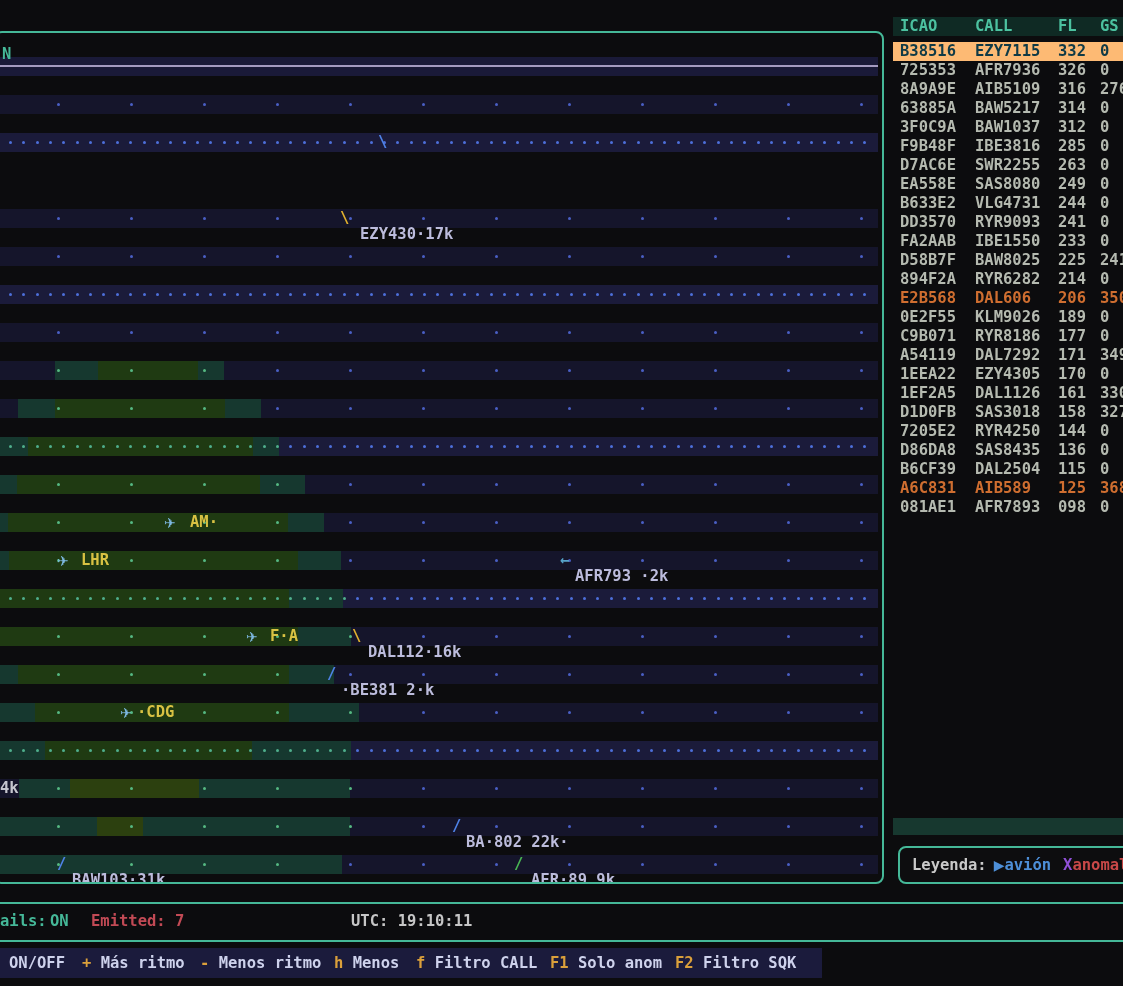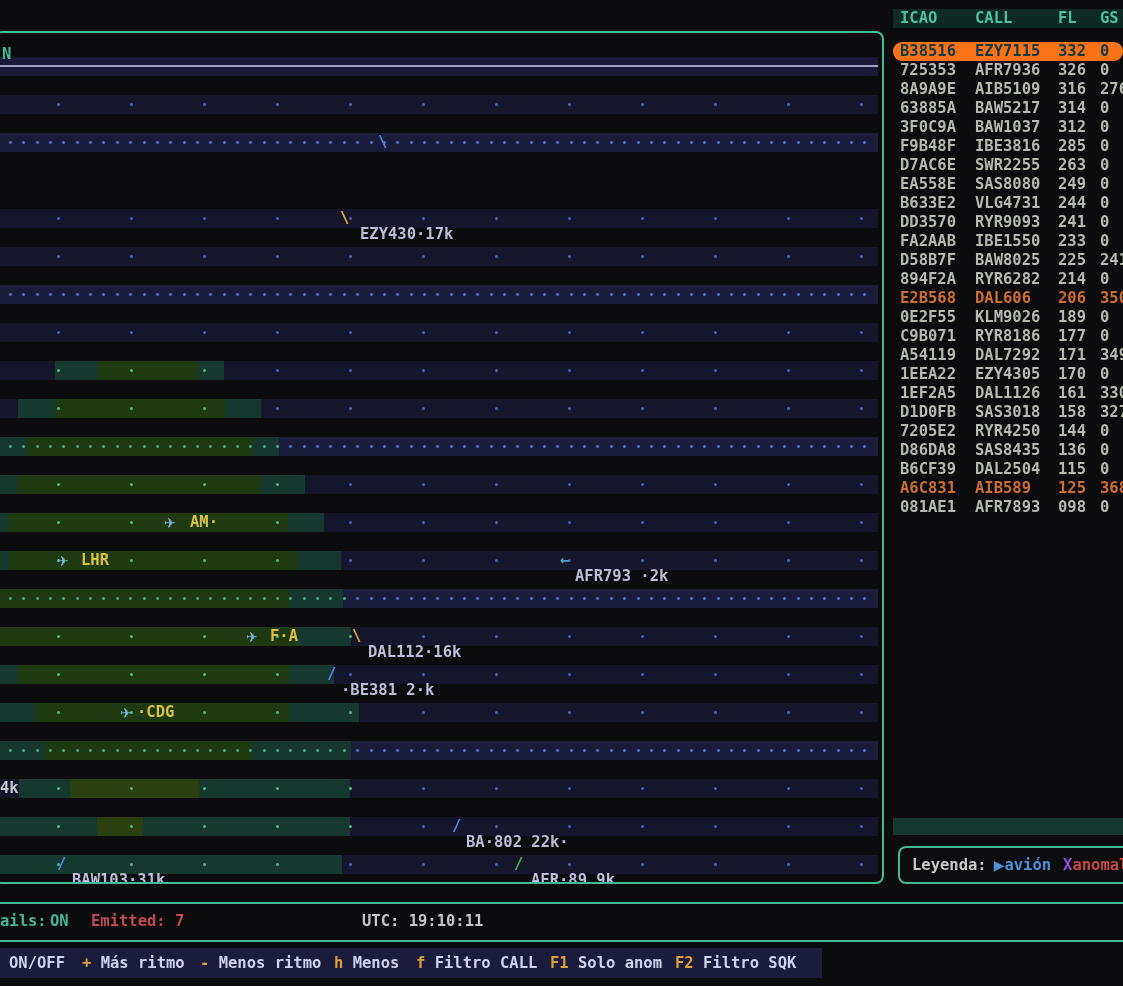--- a/index.html
+++ b/index.html
@@ -30,43 +30,43 @@
   .mark.blue{color:#4f83e8;}
   .mark.green{color:#49b654;}
   .mark.arrow{color:#58a5cb;}
   .plane{position:absolute;top:1px;line-height:18px;font-family:"DejaVu Sans",sans-serif;
          font-size:14px;color:#7db8e0;}
   #map-border{left:-6px;top:31px;width:890px;height:853px;border:2px solid #45b898;border-radius:8px;pointer-events:none;}
   #map-title{position:absolute;left:62px;top:-11px;background:#0c0c0e;color:#45b898;
              padding:0 14px;line-height:20px;white-space:pre;}
   #compass-n{position:absolute;left:6px;top:12px;color:#45b898;line-height:18px;}
   
-  #tbl-head{left:893px;top:9px;width:230px;height:19px;background:#0f2a24;}
+  #tbl-head{left:893px;top:17px;width:230px;height:19px;background:#0f2a24;}
   #tbl-head span{position:absolute;top:0;line-height:19px;color:#4cc2a0;white-space:pre;}
   #table-rows{left:893px;top:42px;width:230px;}
   .t-row{position:relative;height:19px;}
   .t-row span{position:absolute;top:0;line-height:19px;color:#b5bab0;white-space:pre;}
-  .t-row.selected{background:#f97316;border-radius:9px;}
+  .t-row.selected{background:#fdba74;}
   .t-row.selected span{color:#0f3a46;}
   .t-row.anomaly span{color:#cf6e30;}
   .c0{left:7px;} .c1{left:82px;} .c2{left:165px;} .c3{left:207px;}
   
   #tbl-footer{left:893px;top:818px;width:230px;height:17px;background:#17382f;}
   #legend{left:898px;top:846px;width:300px;height:38px;border:2px solid #45b898;border-radius:8px;
           background:#0d0d0f;display:flex;align-items:center;padding-left:12px;white-space:pre;}
   #legend .lg-title{color:#c9c9c9;}
   #legend .lg-plane-sym{color:#4d8fd8;margin-left:7px;font-family:"DejaVu Sans",sans-serif;font-size:14px;}
   #legend .lg-plane{color:#4d8fd8;}
   #legend .lg-x{color:#9050d8;margin-left:12px;}
   #legend .lg-anom{color:#c84848;}
   
   .teal-line{left:0;width:1123px;height:2px;background:#45b898;}
   #status-bar{left:0;top:905px;width:1123px;height:34px;}
   #status-bar span{position:absolute;top:0;line-height:32px;white-space:pre;}
-  .st-teal{color:#45b898;} .st-red{color:#c24a55;} .st-gray{color:#c6c6c6;margin-left:11px;}
+  .st-teal{color:#45b898;} .st-red{color:#c24a55;} .st-gray{color:#c6c6c6;}
   #keybar{left:0;top:948px;width:822px;height:30px;background:#1b1b3c;}
   #keybar .kb-item{position:absolute;top:0;line-height:30px;white-space:pre;color:#ced2ec;}
   #keybar .kb-key{color:#dba03b;}
 </style>
 </head>
 <body>
 
 <div id="stage">
 
 

